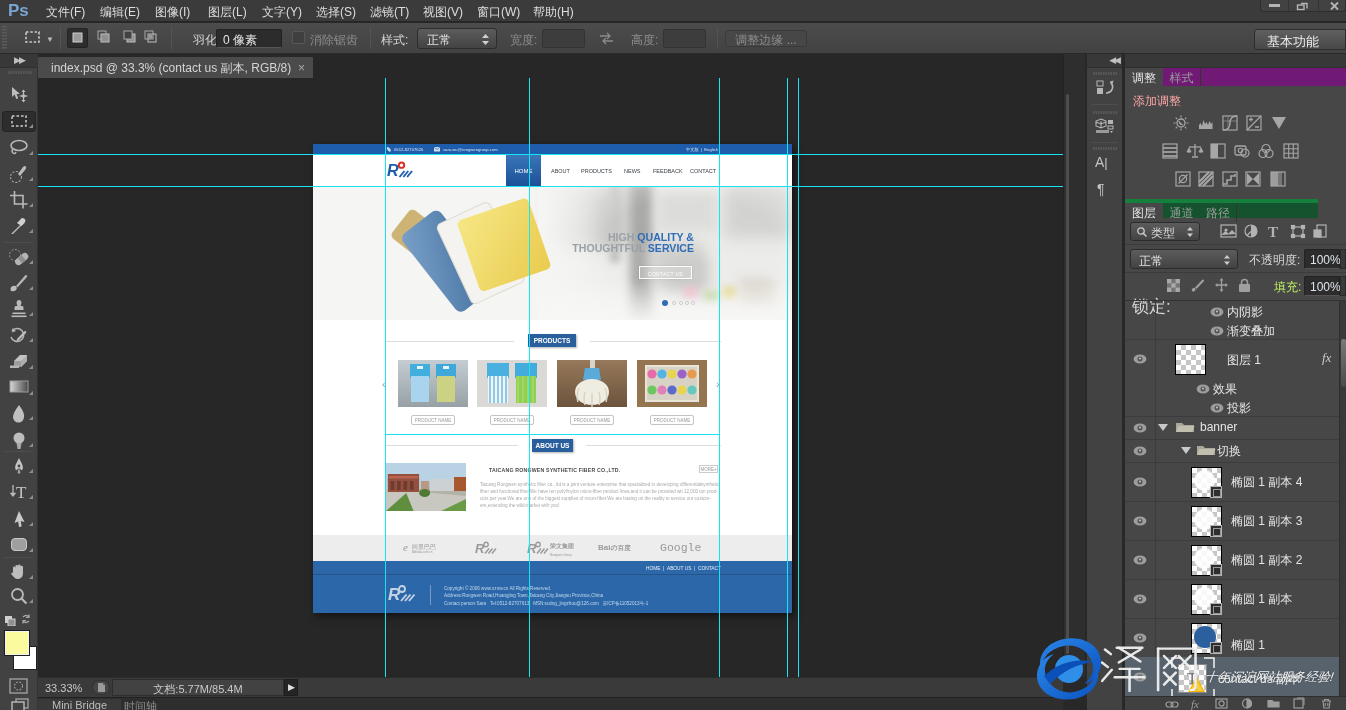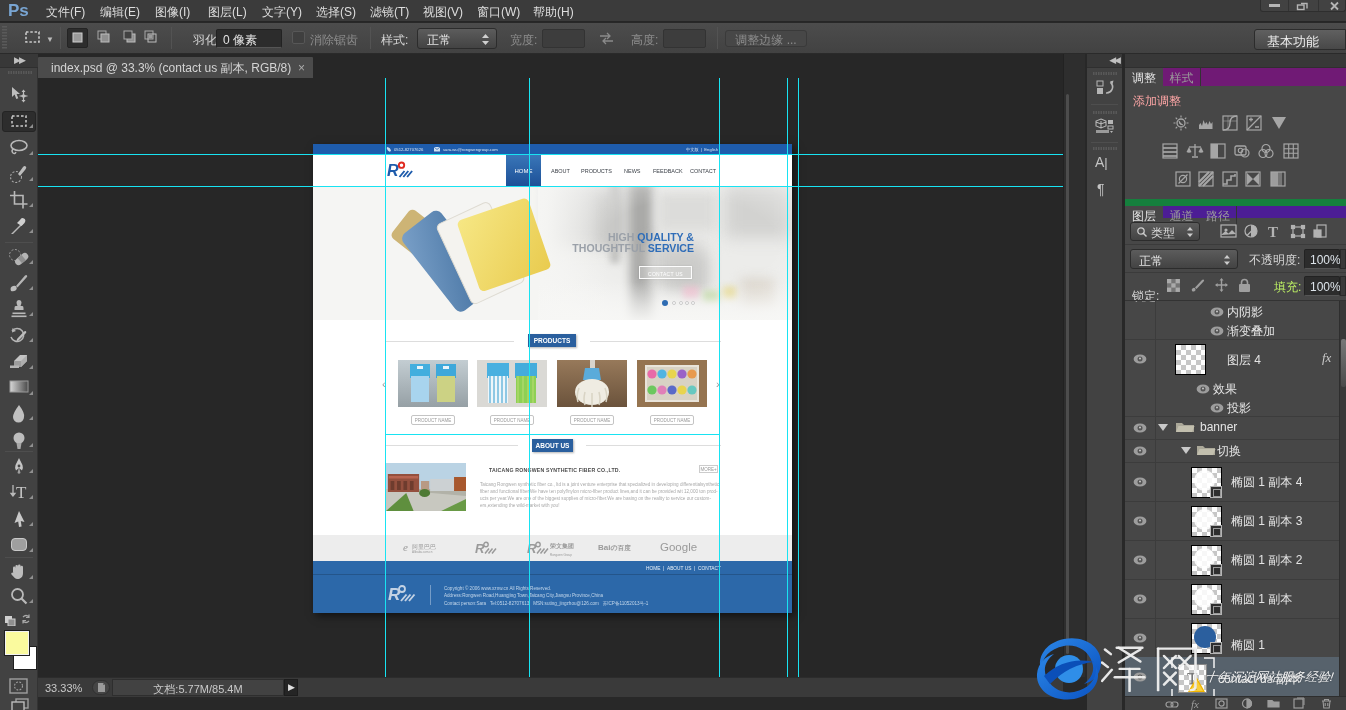--- a/index.html
+++ b/index.html
@@ -556,21 +556,21 @@
         </svg>
       <svg class="abs" style="left:214px;top:6px" width="24" height="15">
           <text x="0" y="12" font-size="13" font-weight="bold" font-style="italic" fill="#9a9a9a">R</text>
           <circle cx="11" cy="3.5" r="2.2" fill="none" stroke="#9a9a9a" stroke-width="1.4"></circle>
           <g stroke="#9a9a9a" stroke-width="1.5">
             <path d="M10 12.5 l4 -5 M13.5 12.5 l4 -5 M17 12.5 l4 -5"></path>
           </g>
         </svg>
       <span class="abs" style="left:237px;top:7px;font-size:6px;font-weight:bold">荣文集团<br><span style="font-size:3px;font-weight:normal">Rongwen Group</span></span>
       <span class="abs" style="left:285px;top:8px;font-size:8px;font-weight:bold">Bai<span style="font-size:7px">の</span><span style="font-size:6.5px">百度</span></span>
-      <span class="abs" style="left:347px;top:6px;font-size:11.5px;font-family:Liberation Sans, sans-serif">Google</span>
+      <span class="abs" style="left:347px;top:6px;font-size:11.5px;font-family:Liberation Mono, monospace">Google</span>
     </div>
 
     <div class="abs" style="left:0;top:417px;width:479px;height:52px;background:#2c68a9;color:#cfe0f0">
       <span class="abs" style="left:333px;top:5px;font-size:4.8px;color:#e8f0f8">HOME&nbsp;&nbsp;|&nbsp;&nbsp;ABOUT US&nbsp;&nbsp;|&nbsp;&nbsp;CONTACT</span>
       <div class="abs" style="left:0;top:13px;width:479px;height:1px;background:rgba(0,0,0,0.18)"></div>
       <svg class="abs" style="left:75px;top:23px" width="32" height="20">
         <text x="0" y="16" font-size="17" font-weight="bold" font-style="italic" fill="#c3d2e4">R</text>
         <circle cx="14" cy="5" r="3" fill="none" stroke="#c3d2e4" stroke-width="1.8"></circle>
         <g stroke="#c3d2e4" stroke-width="1.9" fill="none">
             <path d="M13 17 l5.5 -6.5 M17 17 l5.5 -6.5 M21 17 l5.5 -6.5"></path>
@@ -742,21 +742,21 @@
           <path d="M-6 -6 L6 6 L6 -6 L-6 6 Z" stroke="none"></path>
         </g>
         <g transform="translate(153,70)">
           <rect x="-7" y="-7" width="14" height="14" fill="none" stroke-width="1.2"></rect>
           <rect x="-7" y="-7" width="7" height="14" stroke="none" opacity="0.9"></rect>
           <rect x="0" y="-7" width="4" height="14" stroke="none" opacity="0.5"></rect>
         </g>
       </g>
     </svg>
 
-    <div class="abs" style="left:0;top:145px;width:221px;height:19px;background:#4c1d95;border-top:7px solid #15803d">
+    <div class="abs" style="left:0;top:145px;width:193px;height:19px;background:#14532d;border-top:4px solid #15803d">
       <div class="abs" style="left:0;top:0;width:38px;height:19px;background:#474747;color:#e3e3e3;font-size:12px;text-align:center;padding-top:2px">图层</div>
       <div class="abs" style="left:38px;top:0;width:37px;height:19px;color:#9a9a9a;font-size:12px;text-align:center;padding-top:2px">通道</div>
       <div class="abs" style="left:75px;top:0;width:37px;height:19px;color:#9a9a9a;font-size:12px;text-align:center;padding-top:2px;border-right:1px solid #333">路径</div>
     </div>
 
     <div class="abs ddbtn" style="left:5px;top:168px;width:70px;height:19px;color:#ddd;font-size:12px">
       <svg class="abs" style="left:5px;top:3px" width="12" height="12">
           <circle cx="5" cy="5" r="3.2" fill="none" stroke="#ccc" stroke-width="1.3"></circle>
           <path d="M7.5 7.5 l3 3" stroke="#ccc" stroke-width="1.4"></path>
         </svg>
@@ -791,21 +791,21 @@
       <span class="abs" style="left:8px;top:3px">正常</span>
       <svg class="abs" style="right:6px;top:4px" width="8" height="12">
           <path d="M4 1 L7 4.5 L1 4.5 Z" fill="#ccc"></path>
           <path d="M4 11 L7 7.5 L1 7.5 Z" fill="#ccc"></path>
         </svg>
     </div>
     <span class="abs" style="left:124px;top:198px;color:#d6d6d6;font-size:12px">不透明度:</span>
     <div class="abs darkin" style="left:179px;top:195px;width:36px;height:20px;color:#dde4ea;font-size:12px;padding:3px 0 0 5px">100%</div>
     <div class="abs" style="left:215px;top:195px;width:6px;height:20px;background:#3a3a3a;border:1px solid #2a2a2a"></div>
 
-    <span class="abs" style="left:7px;top:234px;color:#d6d6d6;font-size:12px">锁定:</span>
+    <span class="abs" style="left:7px;top:241px;color:#d6d6d6;font-size:17px">锁定:</span>
     <svg class="abs" style="left:42px;top:224px" width="120" height="16">
       <g fill="#9f9f9f">
         <g transform="translate(0,1)">
             <rect width="13" height="13" fill="#757575"></rect>
             <rect width="4.3" height="4.3" fill="#aaa"></rect>
             <rect x="8.6" width="4.3" height="4.3" fill="#aaa"></rect>
             <rect x="4.3" y="4.3" width="4.3" height="4.3" fill="#aaa"></rect>
             <rect y="8.6" width="4.3" height="4.3" fill="#aaa"></rect>
             <rect x="8.6" y="8.6" width="4.3" height="4.3" fill="#aaa"></rect>
           </g>
@@ -843,21 +843,21 @@
           </svg></div>
       <span class="abs" style="left:102px;top:22px">渐变叠加</span>
       <div class="abs" style="left:0;top:38px;width:221px;height:1px;background:#3c3c3c"></div>
 
       <div class="abs" style="left:8px;top:52px"><svg width="14" height="10">
             <ellipse cx="7" cy="5" rx="6.4" ry="4.6" fill="#9d9d9d"></ellipse>
             <circle cx="7" cy="5" r="2.5" fill="#555"></circle>
             <circle cx="7" cy="4.4" r="1" fill="#c9c9c9"></circle>
           </svg></div>
       <div class="abs checker" style="left:50px;top:43px;width:31px;height:31px;border:1px solid #000"></div>
-      <span class="abs" style="left:102px;top:51px">图层 4</span>
+      <span class="abs" style="left:102px;top:51px">图层 1</span>
       <span class="abs" style="left:197px;top:49px;color:#c9c9c9;font-style:italic;font-family:'Liberation Serif',serif;font-size:13px">fx</span>
 
       <div class="abs" style="left:71px;top:82px"><svg width="14" height="10">
             <ellipse cx="7" cy="5" rx="6.4" ry="4.6" fill="#9d9d9d"></ellipse>
             <circle cx="7" cy="5" r="2.5" fill="#555"></circle>
             <circle cx="7" cy="4.4" r="1" fill="#c9c9c9"></circle>
           </svg></div>
       <span class="abs" style="left:88px;top:80px">效果</span>
       <div class="abs" style="left:85px;top:101px"><svg width="14" height="10">
             <ellipse cx="7" cy="5" rx="6.4" ry="4.6" fill="#9d9d9d"></ellipse>
@@ -1016,20 +1016,24 @@
       <svg width="16" height="13">
           <path d="M5 2 h5 l2 2 v7 h-7 Z" fill="#9a9a9a"></path>
           <path d="M10 2 v2 h2 Z" fill="#666"></path>
         </svg>
     </div>
     <div style="position:absolute;left:74px;top:1px;width:172px;height:17px;background:#424242;border:1px solid #2e2e2e;text-align:center;padding-top:2px">文档:5.77M/85.4M</div>
     <div style="position:absolute;left:246px;top:1px;width:14px;height:17px;background:#252525;border:1px solid #1d1d1d">
       <span style="position:absolute;left:3px;top:2px;color:#e0e0e0;font-size:9px">▶</span>
     </div>
   </div>
+  <div id="bottomrow">
+    <span style="position:absolute;left:0px;top:1px;background:#3a3a3a;height:12px;padding:0 14px;">Mini Bridge</span>
+    <span style="position:absolute;left:72px;top:1px;color:#8b8b8b;padding:0 14px;">时间轴</span>
+  </div>
 
   <div id="wm">
     <svg width="70" height="62" style="position:absolute;left:2px;top:3px" viewBox="0 0 70 62">
       <defs>
           <linearGradient id="sw" x1="0" y1="0" x2="1" y2="1">
             <stop offset="0" stop-color="#2b86e6"></stop>
             <stop offset="1" stop-color="#0b53c2"></stop>
           </linearGradient>
         </defs>
       <path d="M30 1 C52 -3 68 10 67 26 C66 38 58 44 50 46 C58 40 61 32 58 24 C54 12 42 6 30 8 C14 11 6 22 8 34 C3 26 6 6 30 1 Z" fill="url(#sw)"></path>

